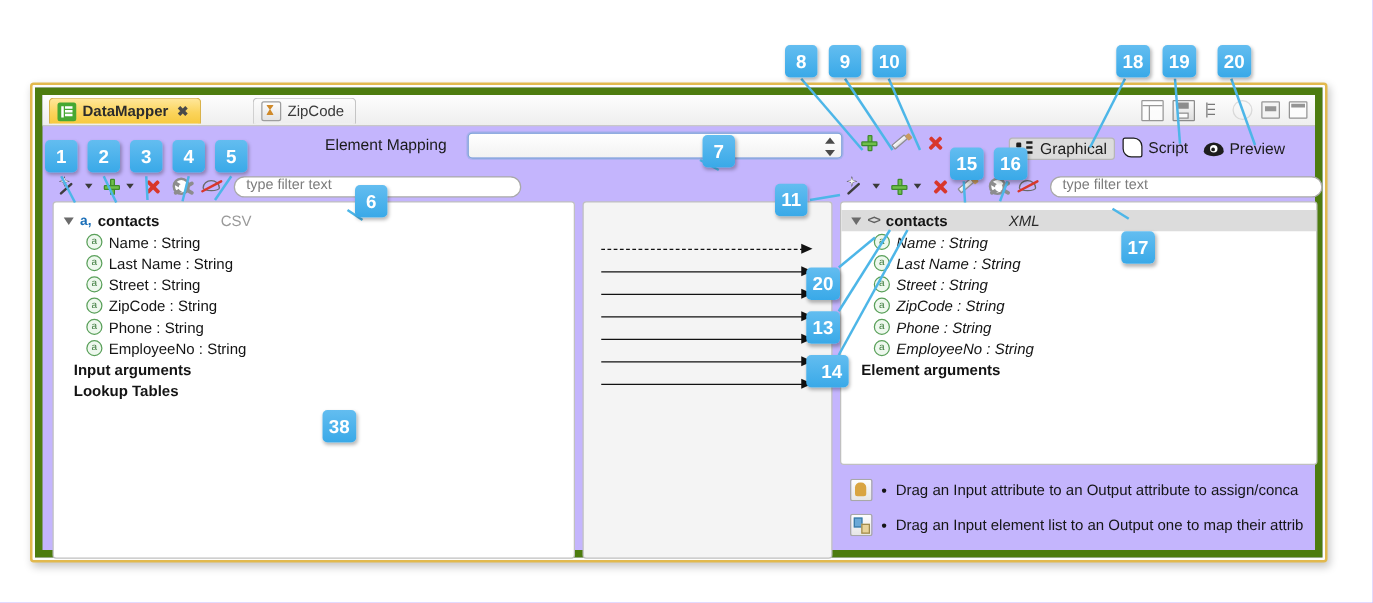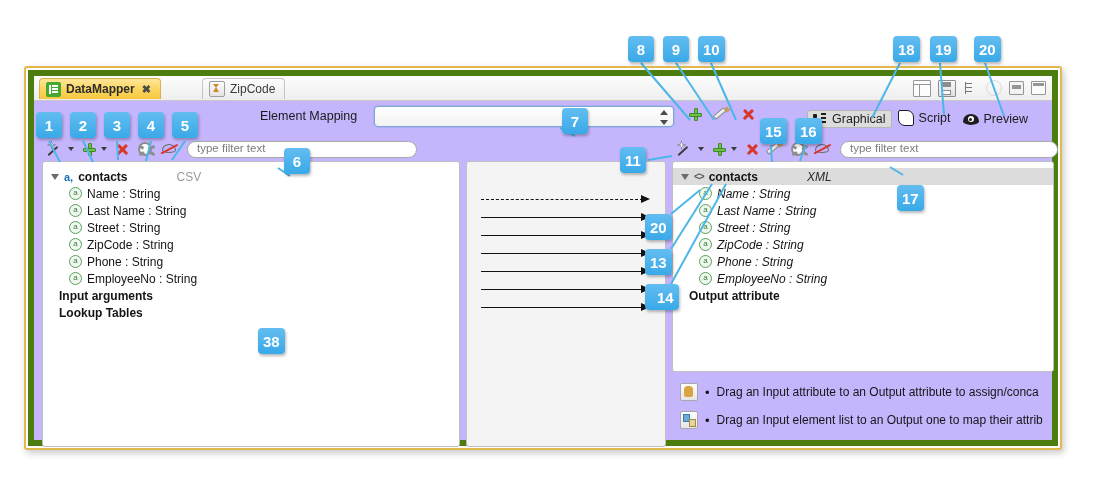--- a/index.html
+++ b/index.html
@@ -500,21 +500,21 @@
         <div class="tree-row child">
           <span class="at-ico">a</span>
           <span class="lbl">Phone : String</span>
         </div>
         <div class="tree-row child">
           <span class="at-ico">a</span>
           <span class="lbl">EmployeeNo : String</span>
         </div>
 
         <div class="tree-row foot">
-          <span class="lbl">Output attribute</span>
+          <span class="lbl">Element arguments</span>
         </div>
       </div>
 
       <div class="hint" id="hint1">
         <span class="hint-ico a"></span>
         <span class="bullet">•</span>
         <span>Drag an Input attribute to an Output attribute to assign/conca</span>
       </div>
       <div class="hint" id="hint2">
         <span class="hint-ico b"></span>

